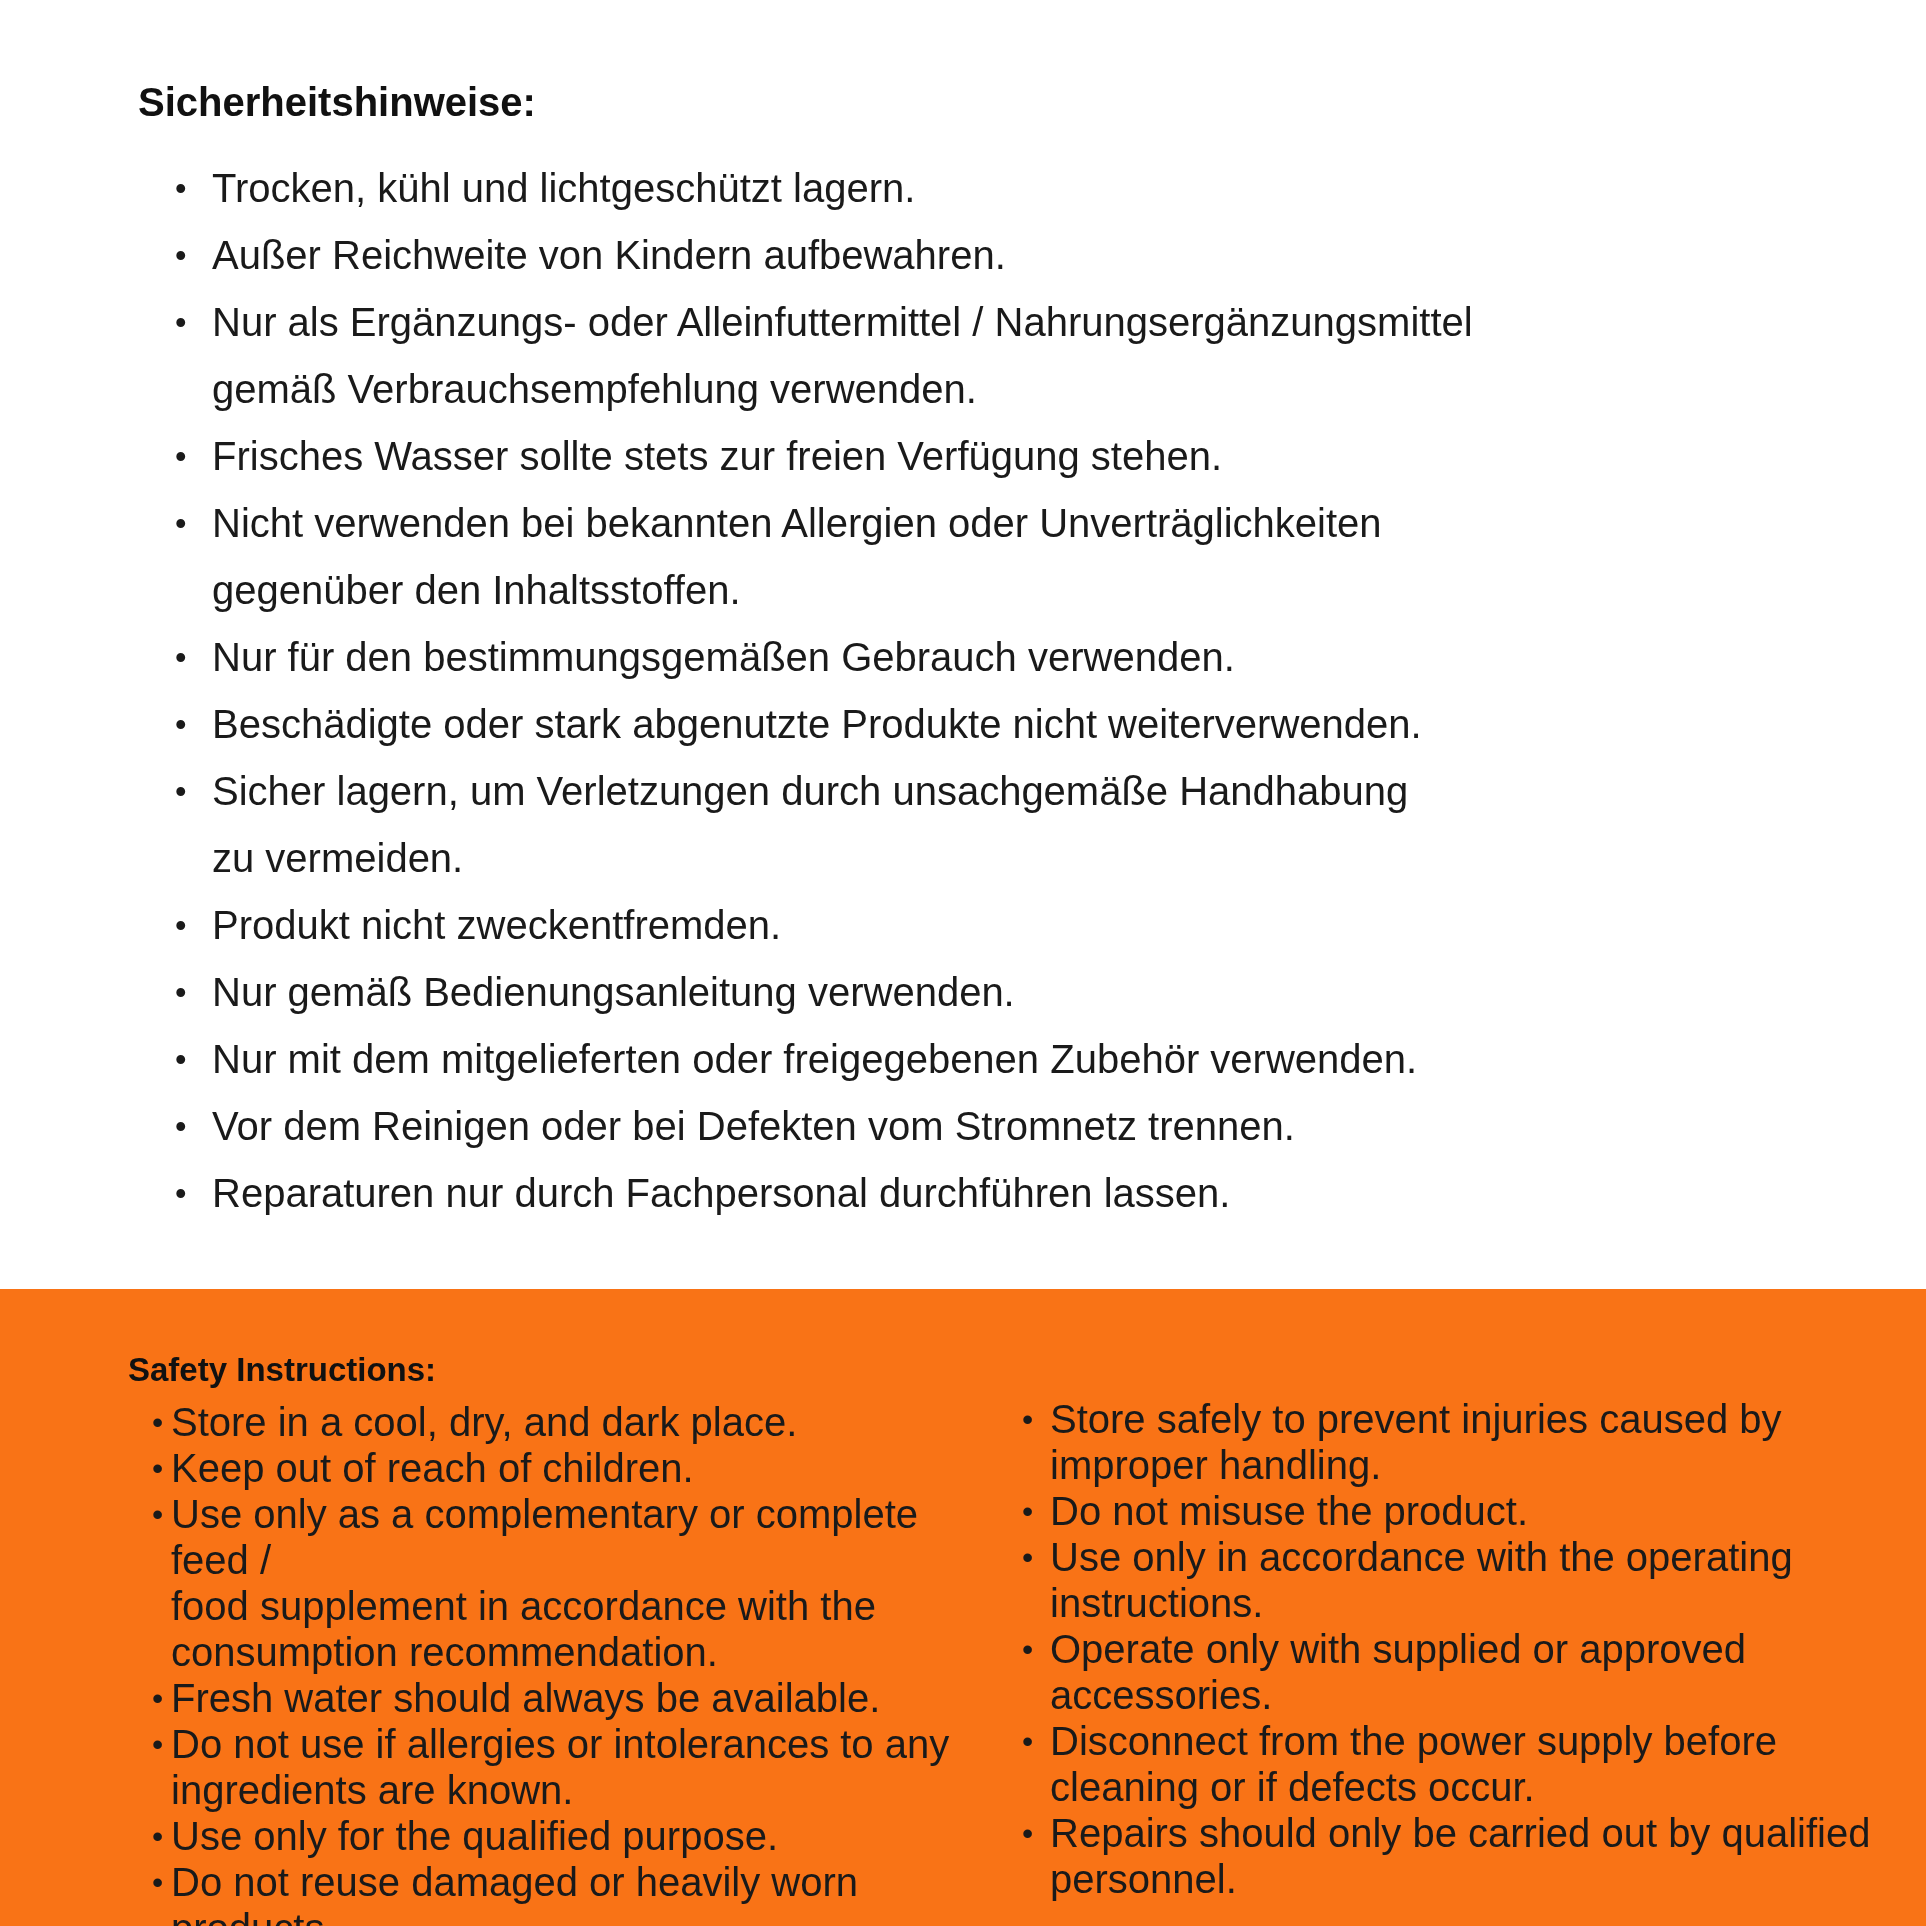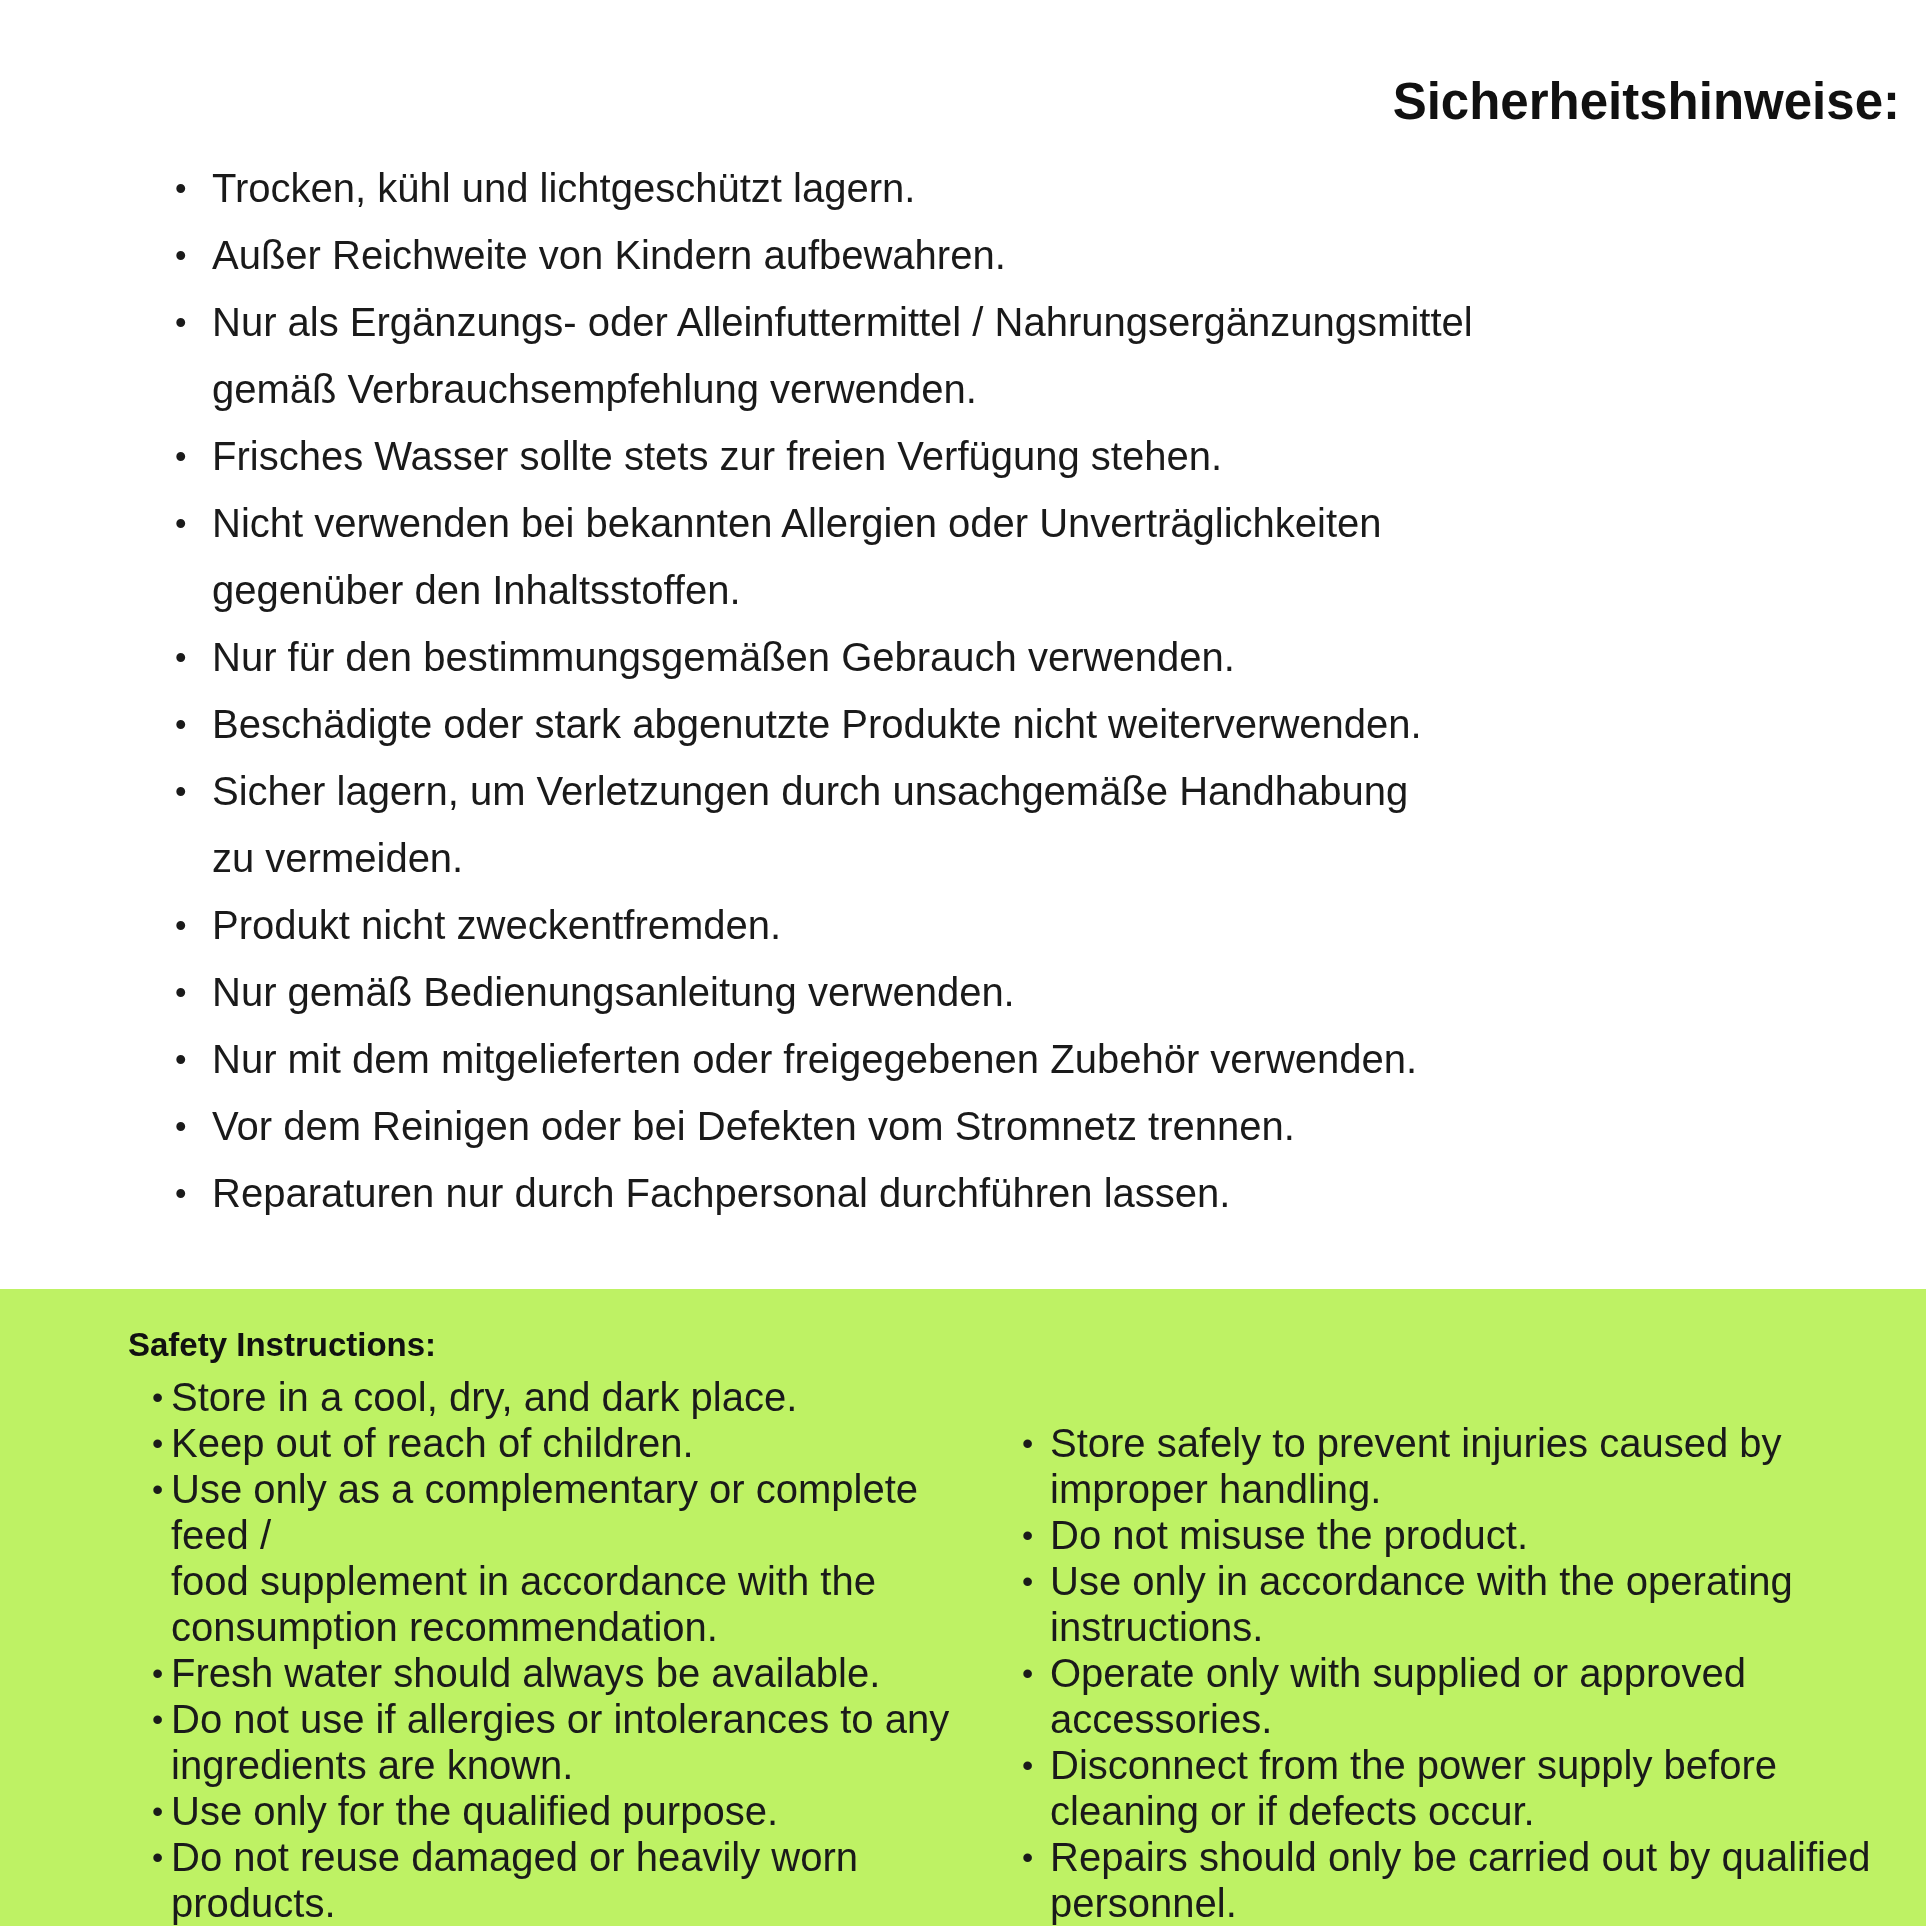--- a/index.html
+++ b/index.html
@@ -19,25 +19,24 @@
   .de-section {
     position: absolute;
     top: 0; left: 0; right: 0;
     height: 1289px;
     background: #ffffff;
     padding: 72px 26px 0 138px;
     box-sizing: border-box;
   }
   .de-title {
     margin: 0;
-    font-size: 51px;
+    font-size: 40px;
     line-height: 60px;
     font-weight: 700;
     color: #111111;
-    text-align: right;
   }
   .de-list {
     list-style: none;
     margin: 23px 0 0 0;
     padding: 0 0 0 74px;
     font-size: 40px;
     line-height: 67px;
     color: #1a1a1a;
   }
   .de-list li {
@@ -49,25 +48,25 @@
     position: absolute;
     left: -37px;
     top: 0;
     font-size: 0.82em;
     line-height: 67px;
   }
   
   .en-section {
     position: absolute;
     top: 1289px; left: 0; right: 0; bottom: 0;
-    background: #bef264;
+    background: #f97316;
     padding: 83px 39px 0 128px;
     box-sizing: border-box;
     display: flex;
-    align-items: flex-end;
+    align-items: center;
   }
   .en-col-left {
     width: 854px;
     flex: 0 0 auto;
   }
   .en-col-right {
     flex: 1 1 auto;
     margin-left: 40px;
   }
   .en-title {

